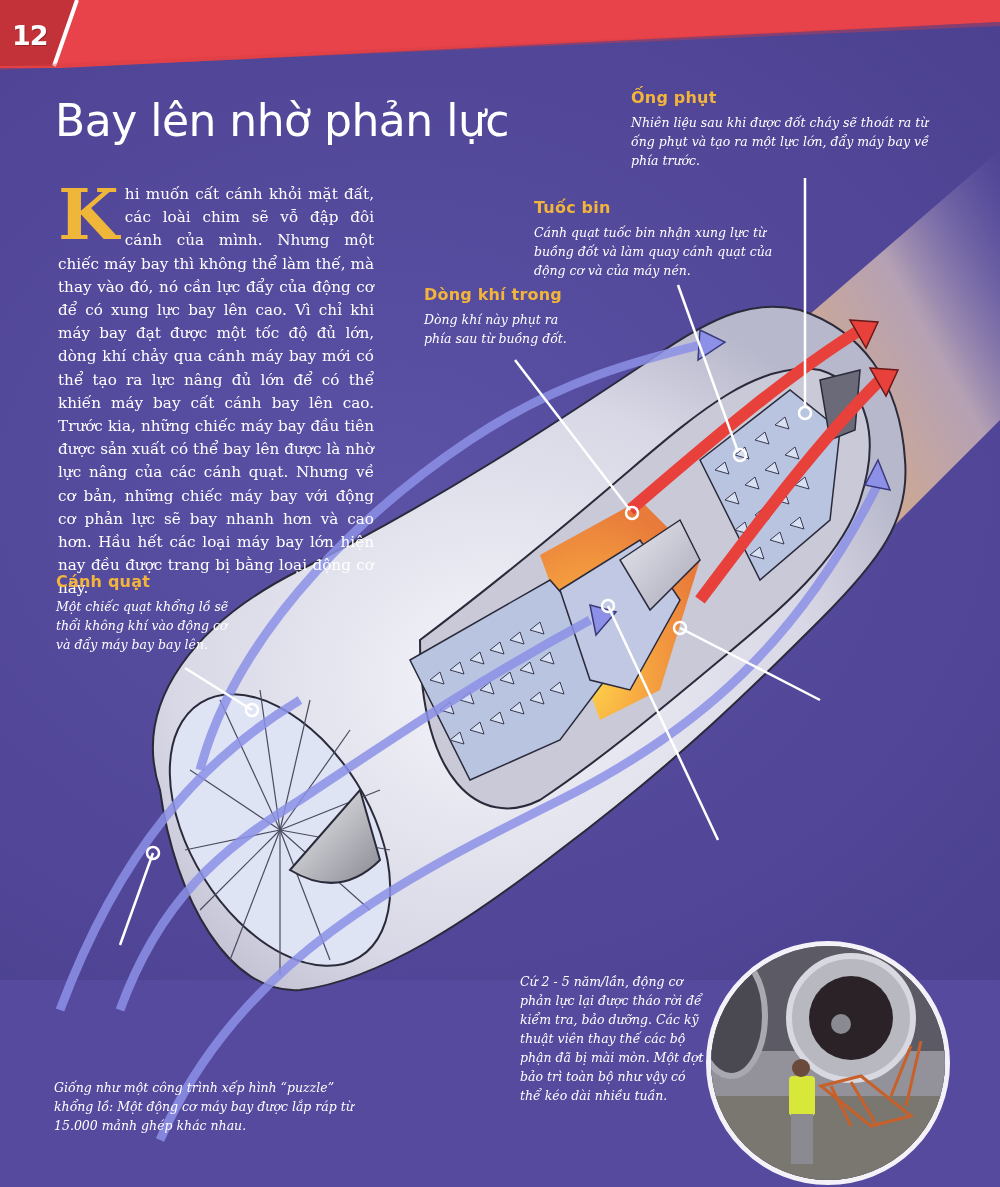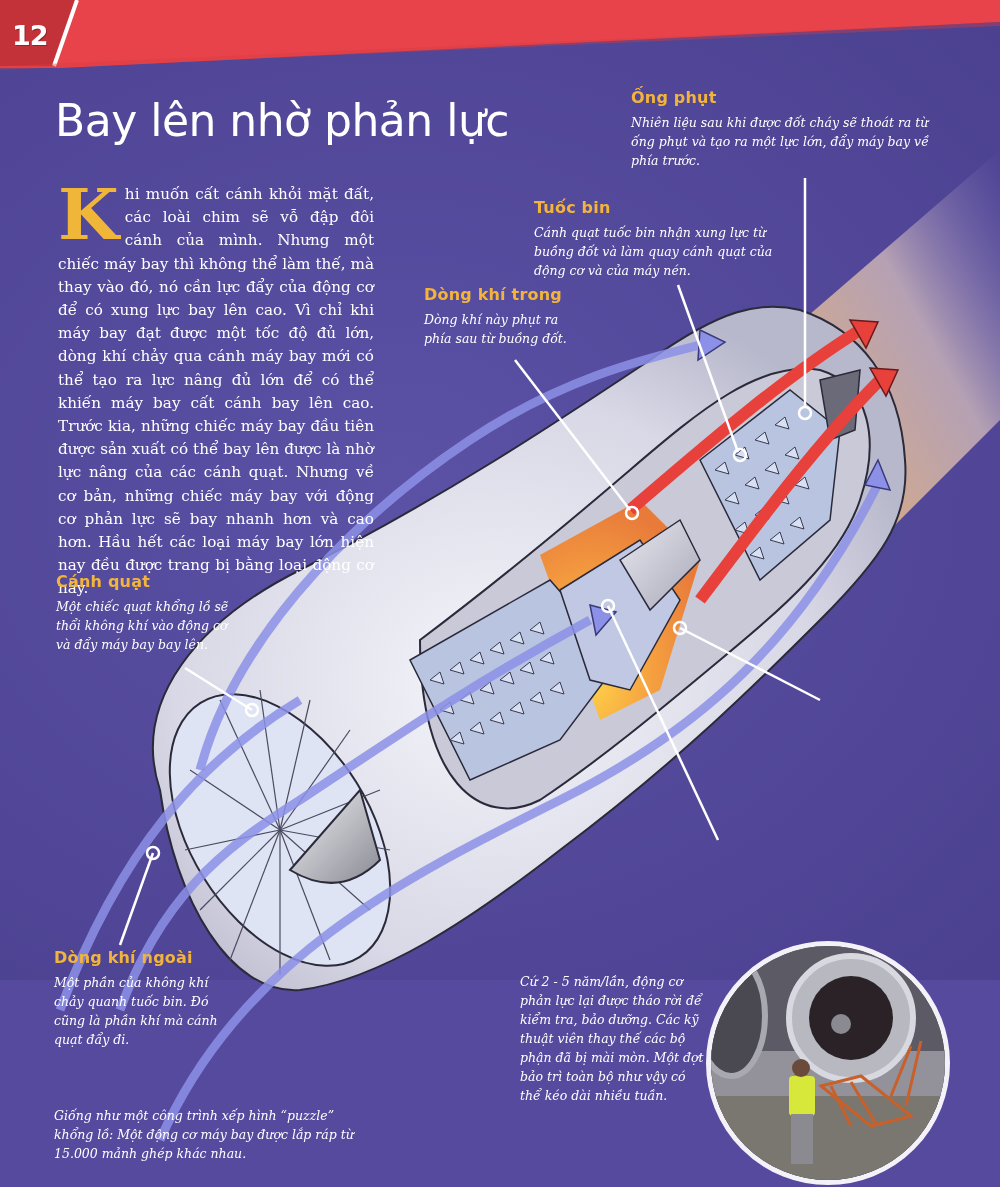--- a/index.html
+++ b/index.html
@@ -255,26 +255,22 @@
     <div class="desc">Dòng khí này phụt ra phía sau từ buồng đốt.</div>
   </div>
 
   <div class="callout" style="left:56px; top:572px; width:180px;">
     <div class="label">Cánh quạt</div>
     <div class="desc">Một chiếc quạt khổng lồ sẽ thổi không khí vào động cơ và đẩy máy bay bay lên.</div>
   </div>
 
 
 
-  <div class="callout" style="left:54px; top:948px; width:180px;">
-    <div class="label">Dòng khí ngoài</div>
-    <div class="desc">Một phần của không khí chảy quanh tuốc bin. Đó cũng là phần khí mà cánh quạt đẩy đi.</div>
-  </div>
-
-  <div class="note" style="left:54px; top:1106px; width:300px;">Giống như một công trình xếp hình “puzzle” khổng lồ: Một động cơ máy bay được lắp ráp từ 15.000 mảnh ghép khác nhau.</div>
+
+  <div class="note" style="left:54px; top:1078px; width:300px;">Giống như một công trình xếp hình “puzzle” khổng lồ: Một động cơ máy bay được lắp ráp từ 15.000 mảnh ghép khác nhau.</div>
   <div class="note" style="left:520px; top:972px; width:190px;">Cứ 2 - 5 năm/lần, động cơ phản lực lại được tháo rời để kiểm tra, bảo dưỡng. Các kỹ thuật viên thay thế các bộ phận đã bị mài mòn. Một đợt bảo trì toàn bộ như vậy có thể kéo dài nhiều tuần.</div>
 
   <div class="photo">
     <svg width="234" height="234" viewBox="0 0 234 234">
       <rect width="234" height="234" fill="#5c5a64"></rect>
       <rect y="150" width="234" height="84" fill="#7a7670"></rect>
       <rect y="105" width="234" height="45" fill="#b8b8c0" opacity="0.6"></rect>
       <circle cx="140" cy="72" r="62" fill="#b8b8c0" stroke="#d8d8e0" stroke-width="6"></circle>
       <circle cx="140" cy="72" r="42" fill="#2a2226"></circle>
       <circle cx="130" cy="78" r="10" fill="#8a8a92"></circle>

